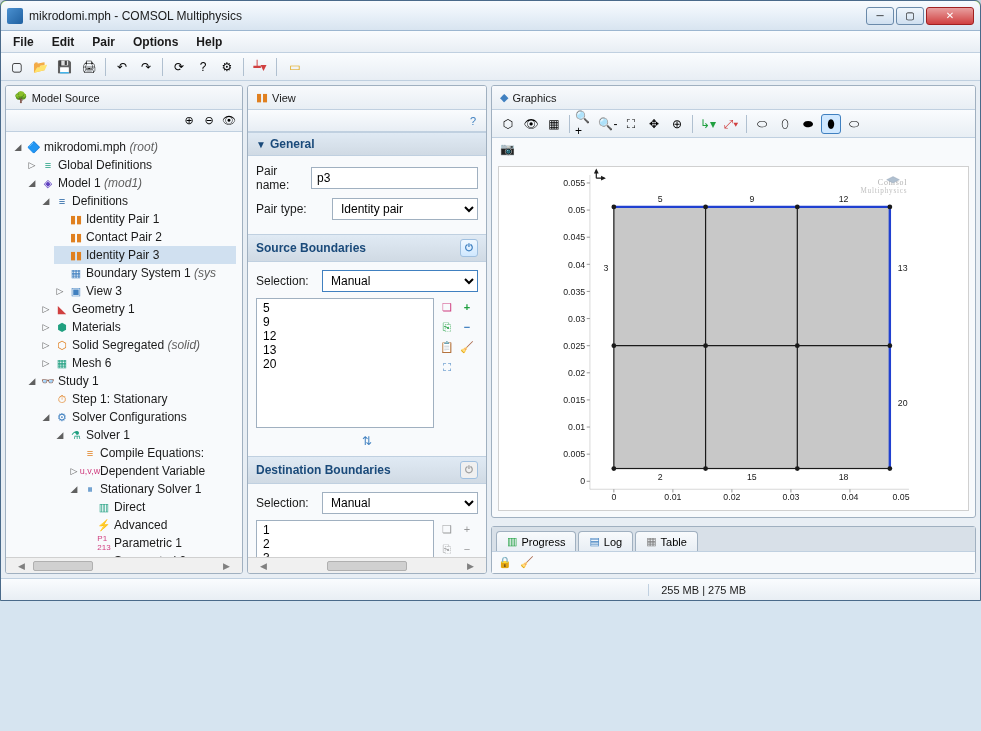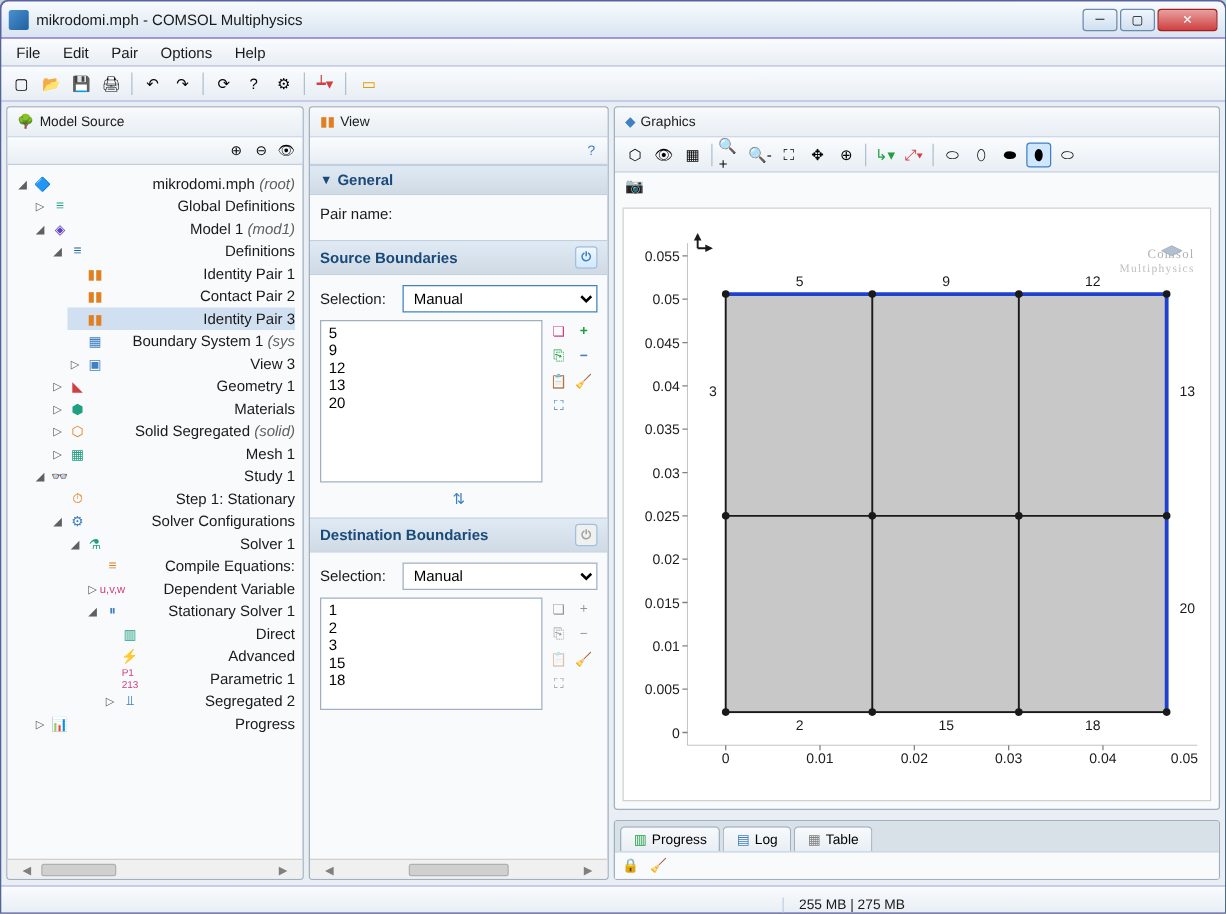--- a/index.html
+++ b/index.html
@@ -1,60 +1,60 @@
 <!DOCTYPE html>
 <html><head>
 <meta charset="utf-8">
 <style>
 * { box-sizing: border-box; margin: 0; padding: 0; }
 body { font-family: "Segoe UI", Tahoma, sans-serif; font-size: 12px; background: #d6e4f0; overflow: hidden; }
-.window { width: 981px; height: 731px; background: #6d28d9; border: 1px solid #4a6a8a; border-radius: 6px 6px 0 0; display: flex; flex-direction: column; box-shadow: 0 0 10px rgba(0,0,0,0.3); }
+.window { width: 981px; height: 601px; background: #bef264; border: 1px solid #4a6a8a; border-radius: 6px 6px 0 0; display: flex; flex-direction: column; box-shadow: 0 0 10px rgba(0,0,0,0.3); }
 .titlebar { height: 30px; background: linear-gradient(to bottom, #f8fbfe 0%, #e8f0f8 50%, #d8e4f0 100%); border-bottom: 1px solid #9cb6d0; display: flex; align-items: center; padding: 0 6px; border-radius: 6px 6px 0 0; }
 .titlebar-icon { width:16px; height:16px; background: linear-gradient(135deg,#4a90d0,#2060a0); border-radius:2px; margin-right:6px;}
 .titlebar-text { flex:1; color:#1a1a1a; font-size:12px;}
 .win-btns { display:flex; gap:2px; }
 .win-btn { width:28px; height:18px; border:1px solid #6a8aaa; border-radius:3px; background:linear-gradient(to bottom,#f0f6fc,#d0e0f0); display:flex; align-items:center; justify-content:center; font-size:10px; cursor:pointer;}
 .win-btn.close { width:48px; background:linear-gradient(to bottom,#e8a0a0,#d04040); border-color:#a02020; color:#fff;}
 .menubar { height:22px; background:linear-gradient(to bottom,#fafcfe,#e8eef4); border-bottom:1px solid #c0d0e0; display:flex; align-items:center; padding:0 4px; gap:2px;}
-.menu-item { padding:2px 8px; cursor:pointer; color:#1a1a1a;}
+.menu-item { padding:2px 8px; cursor:pointer; color:#1a1a1a;font-weight:bold;}
 .toolbar { height:28px; background:linear-gradient(to bottom,#fafcfe,#e8eef4); border-bottom:1px solid #c0d0e0; display:flex; align-items:center; padding:0 6px; gap:4px;}
 .tb-btn { width:20px; height:20px; display:flex; align-items:center; justify-content:center; cursor:pointer; border-radius:2px;}
 .tb-sep { width:1px; height:18px; background:#b0c0d0; margin:0 2px;}
 .main-area { flex:1; display:flex; padding:4px; gap:4px; background:#e8eef4; overflow:hidden;}
 .panel { background:#f8fafc; border:1px solid #a0b0c0; border-radius:3px; display:flex; flex-direction:column; overflow:hidden;}
 .panel-tab { height:24px; display:flex; align-items:center; padding:0 8px; background:linear-gradient(to bottom,#f8fafc,#e8eef4); border-bottom:1px solid #c0d0e0; gap:4px; font-size:11px; color:#1a1a1a;}
 .panel-tabs { height:24px; display:flex; align-items:flex-end; background:#d8e0e8; gap:2px; padding-left:4px;}
 .panel-tabs .tabb { background:linear-gradient(to bottom,#f8fafc,#e8eef4); border:1px solid #a0b0c0; border-bottom:none; padding:3px 10px; border-radius:4px 4px 0 0; font-size:11px; cursor:pointer; display:flex; align-items:center; gap:4px;}
 .panel-body { flex:1; overflow:auto; padding:4px;}
 .left-panel { width:238px; }
 .mid-panel { width:240px; }
 .right-panel { flex:1; }
 .tree { font-size:12px; color:#1a1a1a; padding:2px;}
 .tree-row { display:flex; align-items:center; gap:2px; padding:1px 0; white-space:nowrap; cursor:pointer;}
 .tree-row.selected { background:#d0e0f0;}
 .tree-toggle { width:12px; height:12px; display:flex; align-items:center; justify-content:center; font-size:9px; color:#606060; cursor:pointer;}
 .tree-icon { width:16px; height:16px; display:inline-flex; align-items:center; justify-content:center; font-size:11px;}
-.tree-label { flex:1; overflow:hidden; text-overflow:ellipsis;text-align:right;}
+.tree-label { flex:1; overflow:hidden; text-overflow:ellipsis;}
 .section-header { background:linear-gradient(to bottom,#e0eaf4,#d0dae4); padding:4px 8px; font-weight:bold; color:#1a4a7a; border-top:1px solid #c0d0e0; border-bottom:1px solid #c0d0e0; display:flex; align-items:center; gap:4px; font-size:12px;}
 .section-body { padding:8px; }
 .form-row { display:flex; align-items:center; margin-bottom:6px; gap:6px;}
 .form-label { width:70px; font-size:12px; color:#1a1a1a;}
 .form-input { flex:1; border:1px solid #a0b0c0; padding:3px 5px; font-size:12px; background:#fff;}
 .form-select { flex:1; border:1px solid #a0b0c0; padding:2px 4px; font-size:12px; background:#fff; height:22px;}
 .listbox-wrap { display:flex; gap:4px;}
 .listbox { flex:1; border:1px solid #a0b0c0; background:#fff; height:130px; overflow:auto; padding:2px; font-size:12px;}
 .listbox.small { height:90px;}
 .listbox-item { padding:0 4px; cursor:pointer;}
 .listbox-btns { display:flex; flex-direction:column; gap:2px; width:40px;}
 .lb-row { display:flex; gap:2px;}
 .small-btn { width:18px; height:18px; border:1px solid transparent; display:flex; align-items:center; justify-content:center; font-size:11px; cursor:pointer; border-radius:2px;}
 .small-btn.disabled { opacity:0.4; cursor:default;}
 .graphics-toolbar { height:28px; background:linear-gradient(to bottom,#fafcfe,#e8eef4); border-bottom:1px solid #c0d0e0; display:flex; align-items:center; padding:0 6px; gap:3px;}
 .graphics-canvas { flex:1; background:#fff; margin:6px; border:1px solid #d0d0d0; position:relative; overflow:hidden;}
-.statusbar { height:22px; background:linear-gradient(to bottom,#fafcfe,#e8eef4); border-top:1px solid #c0d0e0; display:flex; align-items:flex-end; justify-content:flex-end; padding:0 24px; font-size:11px; color:#1a1a1a;}
+.statusbar { height:22px; background:linear-gradient(to bottom,#fafcfe,#e8eef4); border-top:1px solid #c0d0e0; display:flex; align-items:center; justify-content:flex-end; padding:0 2px; font-size:11px; color:#1a1a1a;}
 .status-cell { border-left:1px solid #c0d0e0; padding:0 12px;}
 .italic { font-style: italic; color:#606060;}
 .mid-scroll { overflow-y:auto; flex:1;}
 .collapse-tri { color:#1a4a7a; font-size:10px;}
 .power-btn { margin-left:auto; width:18px; height:18px; border:1px solid #a0c0e0; border-radius:3px; background:linear-gradient(to bottom,#f0f8ff,#d0e8ff); display:flex; align-items:center; justify-content:center; font-size:10px; color:#4080c0; cursor:pointer;}
 .bottom-panel { height:48px; background:#f8fafc; border:1px solid #a0b0c0; border-radius:3px; margin-top:4px;}
 .hscroll { height:16px; background:#f0f0f0; border-top:1px solid #d0d0d0; display:flex; align-items:center; padding:0 12px;}
 .hscroll-thumb { width:60px; height:10px; background:#d0d0d0; border:1px solid #b0b0b0; border-radius:2px;}
 svg text { font-family:"Segoe UI",Tahoma,sans-serif; font-size:11px; fill:#1a1a1a;}
 </style>
@@ -173,21 +173,21 @@
                 <span class="tree-label">Materials</span>
               </div>
               <div class="tree-row">
                 <span class="tree-toggle">▷</span>
                 <span class="tree-icon" style="color:#e08020">⬡</span>
                 <span class="tree-label"><span>Solid Segregated</span> <span class="italic">(solid)</span></span>
               </div>
               <div class="tree-row">
                 <span class="tree-toggle">▷</span>
                 <span class="tree-icon" style="color:#20a080">▦</span>
-                <span class="tree-label">Mesh 1</span>
+                <span class="tree-label">Mesh 6</span>
               </div>
             </div>
             <div class="tree-row">
               <span class="tree-toggle">◢</span>
               <span class="tree-icon" style="color:#4080c0">👓</span>
               <span class="tree-label">Study 1</span>
             </div>
             <div style="padding-left:14px">
               <div class="tree-row">
                 <span class="tree-toggle"></span>
@@ -271,20 +271,27 @@
           <div class="small-btn" style="color:#4080c0">?</div>
         </div>
         <div class="mid-scroll">
           <div class="section-header">
             <span class="collapse-tri">▼</span>
             <span>General</span>
           </div>
           <div class="section-body">
             <div class="form-row">
               <span class="form-label">Pair name:</span>
+              <input class="form-input" value="p3" style="">
+            </div>
+            <div class="form-row">
+              <span class="form-label">Pair type:</span>
+              <select class="form-select">
+                <option>Identity pair</option>
+              </select>
             </div>
           </div>
           <div class="section-header">
             <span>Source Boundaries</span>
             <div class="power-btn">⏻</div>
           </div>
           <div class="section-body">
             <div class="form-row">
               <span class="form-label" style="width:60px">Selection:</span>
               <select class="form-select" style="border:1px solid #4080c0">

